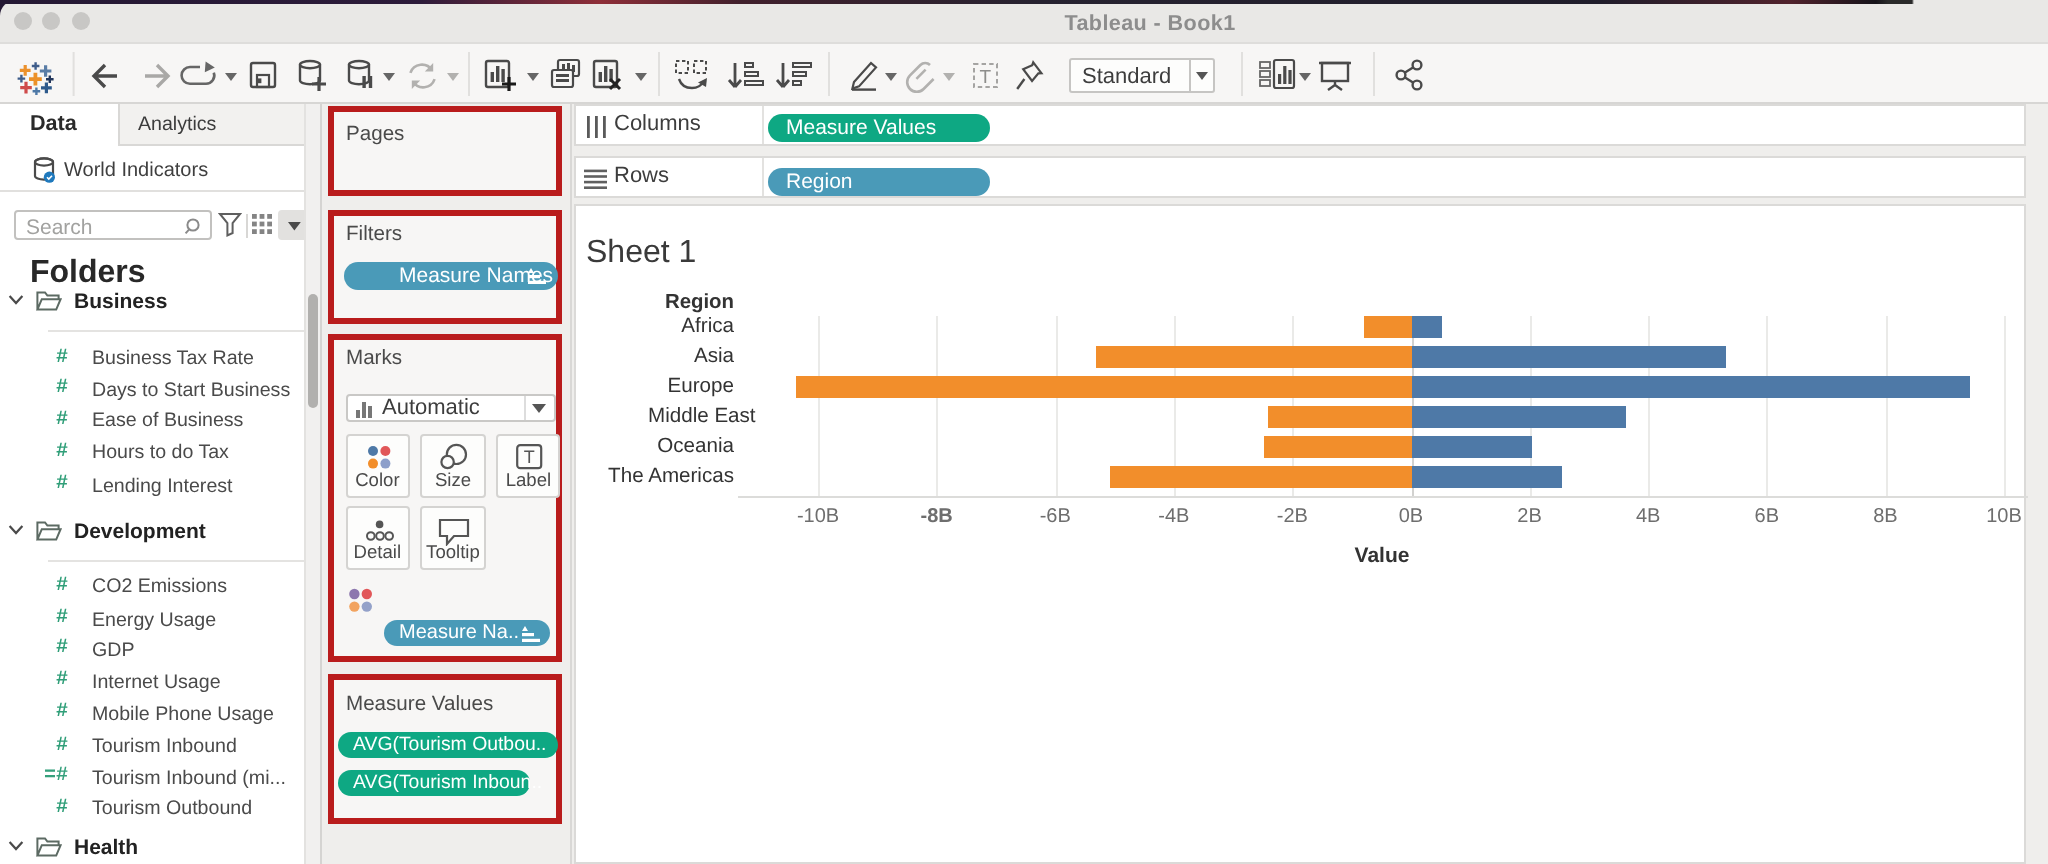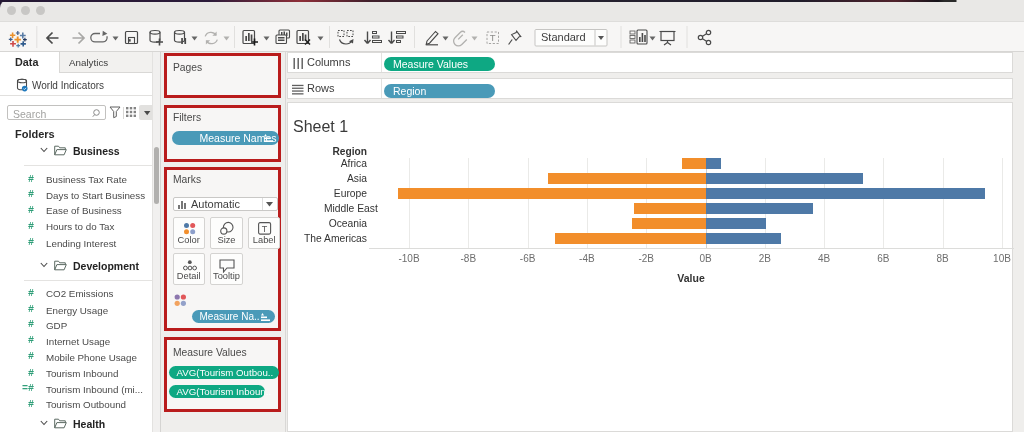--- a/index.html
+++ b/index.html
@@ -20,25 +20,25 @@
   
   #leftpanel { left:0; top:52px; width:161px; height:380px; background:#fff; border-right:1px solid #d5d4d2; }
   #tabs { left:0; top:0px; width:160px; height:21px; background:#f2f1ef; border-bottom:1px solid #d9d8d6;}
   #tabData { left:0; top:0; width:60px; height:21px; background:#fff; border-right:1px solid #d9d8d6; font-size:10.8px; font-weight:bold; color:#2a2a2a; padding:4px 0 0 15px;}
   #tabAn { left:69px; top:5px; font-size:9.8px; color:#3c3c3c; }
   
   .lprow { font-size:10px; color:#3f3f3f; }
   #searchbox { left:7px; top:53px; width:99px; height:15px; border:1px solid #c2c1bf; border-radius:2px; background:#fff; }
   #searchbox span { position:absolute; left:5px; top:1.5px; font-size:10.5px; color:#a2a2a0; }
   #ddbtn { left:139px; top:53px; width:15px; height:15px; background:#e2e1df; border-radius:2px; }
-  #folders { left:15px; top:76px; font-size:11px; font-weight:bold; color:#282828;text-align:center; }
+  #folders { left:15px; top:76px; font-size:16px; font-weight:bold; color:#282828;text-align:center; }
   .fieldrow { left:0; width:152px; height:16px; font-size:9.8px; color:#4a4a4a; }
   .fieldrow .htag { position:absolute; left:28px; top:2px; color:#2f9e78; font-size:10px; font-weight:bold; font-family:"Liberation Mono",monospace;}
   .fieldrow .ftxt { position:absolute; left:46px; top:2.5px; white-space:nowrap;}
-  .folderrow { left:0; width:152px; height:16px;margin-left:36px; }
+  .folderrow { left:0; width:152px; height:16px; }
   .folderrow .ftxt { position:absolute; left:37px; top:2px; font-size:10.5px; font-weight:bold; color:#222; white-space:nowrap;}
   .fsep { left:24px; width:128px; height:1px; background:#e4e3e1; }
   #lscroll { left:152px; top:0px; width:8px; height:380px; background:#f1f0ef; border-left:1px solid #e3e2e0;}
   #lthumb { left:154px; top:95px; width:5px; height:57px; background:#b1b0ae; border-radius:3px; }
 
   
   #midpanel { left:162px; top:52px; width:124px; height:380px; background:#efeeec; border-right:1px solid #d9d8d6; }
   .card { position:absolute; left:2px; width:117px; background:#f7f6f5; border:3px solid #b91c1c; }
   .cardtitle { position:absolute; left:6px; font-size:10.3px; color:#4a4a4a; }
   .pill { position:absolute; border-radius:8px; color:#fff; font-size:10.5px; white-space:nowrap; }
@@ -66,20 +66,21 @@
   #valuelab { left:343px; top:169px; width:120px; text-align:center; font-size:10.5px; font-weight:bold; color:#333; }
 </style>
 </head>
 <body>
 
 <div class="abs" style="left:0;top:0;width:14px;height:14px;background:#241833;"></div>
 <div class="abs" id="titlebar">
   <div class="light" style="left:6.5px;"></div>
   <div class="light" style="left:21.3px;"></div>
   <div class="light" style="left:36.3px;"></div>
+  <div class="abs" id="titletext">Tableau - Book1</div>
 </div>
 <div class="abs" id="topstrip"></div>
 
 <div class="abs" id="toolbar">
   <svg width="1024" height="29" id="tbsvg">
       <path d="M17.2 9.1 h1.2 v1.2999999999999998 h1.2999999999999998 v1.2 h-1.2999999999999998 v1.2999999999999998 h-1.2 v-1.2999999999999998 h-1.2999999999999998 v-1.2 h1.2999999999999998 z" fill="#3f5d8a"></path>
       <path d="M11.799999999999999 10.5 h1.6 v1.9000000000000001 h1.9000000000000001 v1.6 h-1.9000000000000001 v1.9000000000000001 h-1.6 v-1.9000000000000001 h-1.9000000000000001 v-1.6 h1.9000000000000001 z" fill="#eb912c"></path>
       <path d="M22 10.6 h1.6 v2.0999999999999996 h2.0999999999999996 v1.6 h-2.0999999999999996 v2.0999999999999996 h-1.6 v-2.0999999999999996 h-2.0999999999999996 v-1.6 h2.0999999999999996 z" fill="#5a7da6"></path>
       <path d="M10.1 15.4 h1.2 v1.2999999999999998 h1.2999999999999998 v1.2 h-1.2999999999999998 v1.2999999999999998 h-1.2 v-1.2999999999999998 h-1.2999999999999998 v-1.2 h1.2999999999999998 z" fill="#3f5d8a"></path>
       <path d="M16.75 14.400000000000002 h1.9 v2.25 h2.25 v1.9 h-2.25 v2.25 h-1.9 v-2.25 h-2.25 v-1.9 h2.25 z" fill="#ec9129"></path>
@@ -438,21 +439,21 @@
     <div class="rowlab" style="top:54.6px;">Africa</div>
     <div class="rowlab" style="top:69.8px;">Asia</div>
     <div class="rowlab" style="top:84.8px;">Europe</div>
     <div class="rowlab" style="top:99.7px;padding-left:36px;">Middle East</div>
     <div class="rowlab" style="top:114.7px;">Oceania</div>
     <div class="rowlab" style="top:129.7px;">The Americas</div>
     <div id="plot">
         <div class="gline" style="left:121.0px;"></div>
         <div class="ticklab" style="left:101.0px;">-10B</div>
         <div class="gline" style="left:180.3px;"></div>
-        <div class="ticklab" style="left:160.3px;">-8B</div>
+        <div class="ticklab" style="left:160.3px;font-weight:bold;">-8B</div>
         <div class="gline" style="left:239.6px;"></div>
         <div class="ticklab" style="left:219.6px;">-6B</div>
         <div class="gline" style="left:298.9px;"></div>
         <div class="ticklab" style="left:278.9px;">-4B</div>
         <div class="gline" style="left:358.2px;"></div>
         <div class="ticklab" style="left:338.2px;">-2B</div>
         <div class="gline" style="left:417.5px;background:#d2d2d0;"></div>
         <div class="ticklab" style="left:397.5px;">0B</div>
         <div class="gline" style="left:476.8px;"></div>
         <div class="ticklab" style="left:456.8px;">2B</div>

